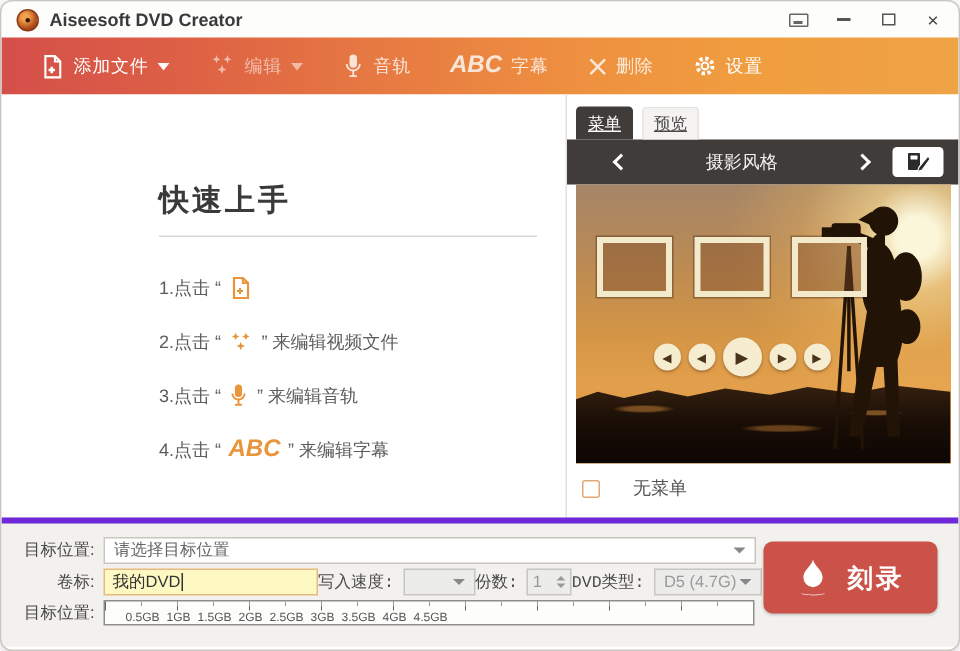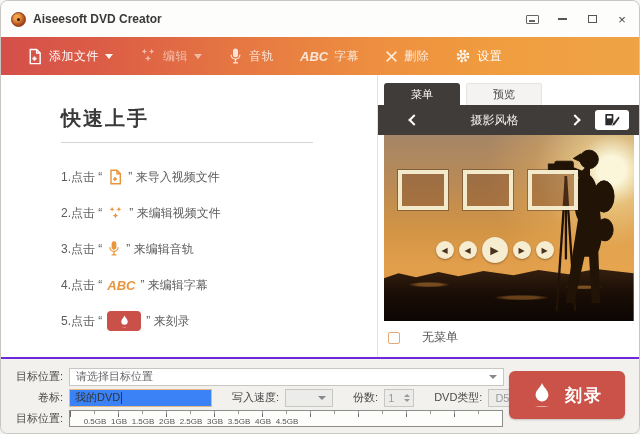--- a/index.html
+++ b/index.html
@@ -3,21 +3,21 @@
 <meta charset="utf-8">
 <style>
   * { margin:0; padding:0; box-sizing:border-box; }
   html,body { background:#fff; font-family:"Liberation Sans","DejaVu Sans",sans-serif; }
   .window{
     position:relative; width:640px; height:434px; background:#fff;
     border:1px solid #c9c6c2; border-radius:8px; overflow:hidden;
     box-shadow:0 1px 6px rgba(0,0,0,.18);
   }
   
-  .titlebar{ height:36px; display:flex; align-items:center; padding:0 10px; background:#fdfdfc; }
+  .titlebar{ height:24px; display:flex; align-items:center; padding:0 10px; background:#fdfdfc; }
   .logo{ width:15px; height:15px; border-radius:50%;
     background:radial-gradient(circle at 38% 35%, #f2a24b 0 20%, #b5521f 60%, #6e2c10 100%);
     border:1px solid #8a3c16; margin-right:7px; position:relative; }
   .logo::after{ content:""; position:absolute; left:5px; top:5px; width:3px; height:3px; border-radius:50%; background:#3a1606; }
   .apptitle{ font-size:12px; font-weight:bold; color:#3a3a3a; }
   .wctrls{ margin-left:auto; display:flex; align-items:center; gap:16px; color:#555; }
   .wbtn{ cursor:default; display:flex; align-items:center; justify-content:center; width:14px; height:14px; }
   .ic-feedback{ width:13px; height:9px; border:1.5px solid #666; border-radius:1px; position:relative; }
   .ic-feedback::after{ content:""; position:absolute; left:2px; bottom:1px; width:6px; height:1.5px; background:#666; }
   .ic-min{ width:9px; height:1px; border-bottom:2px solid #555; }
@@ -25,35 +25,35 @@
   .ic-close{ font-size:13px; color:#444; line-height:1; }
   
   .toolbar{ height:38px; display:flex; align-items:center; padding-left:12px;
     background:linear-gradient(90deg,#d44f4a 0%,#dd5f45 18%,#e67842 38%,#ee9040 60%,#f09d3f 78%,#efa345 100%); }
   .titem{ display:flex; align-items:center; gap:6px; padding:0 13px; height:20px; color:#fff; font-size:12px; cursor:pointer; }
   .titem .tlabel{ letter-spacing:.5px; }
   .titem.dim{ opacity:.55; }
   .titem.half{ opacity:.8; }
   .ticon{ display:flex; align-items:center; }
   .caret-dn{ width:0; height:0; border-left:4px solid transparent; border-right:4px solid transparent; border-top:5px solid rgba(255,255,255,.95); }
-  .abc{ font-style:italic; font-weight:bold; font-size:13px; }
+  .abc{ font-style:italic; font-weight:bold; font-size:16px; }
   
   .content{ display:flex; height:282px; background:#fff; }
-  .main{ flex:1; padding:30px 0 0 60px; }
+  .main{ flex:1; padding:30px 0 0 105px;margin-top:27px; }
   .qs-title{ font-size:20px; font-weight:bold; color:#3a3a3a; letter-spacing:2px; }
   .qs-divider{ width:252px; height:1px; background:#d7d5d2; margin-top:10px; }
   .steps{ margin-top:16px; }
   .step{ display:flex; align-items:center; height:36px; font-size:12px; color:#5c5c5c; }
   .step .sic{ margin:0 5px; display:flex; align-items:center; color:#e8953c; }
   .step .abc{ color:#e8953c; }
   .burn-chip{ width:34px; height:20px; border-radius:4px; background:#c9514a; display:flex; align-items:center; justify-content:center; }
   
   .rpanel{ width:262px; border-left:1px solid #e4e2df; }
   .tabs{ display:flex; margin:8px 0 0 6px; height:22px; }
-  .tab{ width:76px; display:flex; align-items:center; justify-content:center; font-size:11px; cursor:pointer; }
+  .tab{ width:38px; display:flex; align-items:center; justify-content:center; font-size:11px; cursor:pointer;text-decoration:underline; }
   .tab.active{ background:#403c39; color:#fff; border-radius:3px 3px 0 0; }
   .tab.inactive{ background:#f4f3f1; color:#4a4a4a; margin-left:6px; border-radius:3px 3px 0 0; border:1px solid #e6e4e1; border-bottom:none; }
   .theme-nav{ height:30px; background:#403c39; display:flex; align-items:center; padding:0 10px; }
   .chev{ width:8px; height:8px; border-left:2px solid #fff; border-bottom:2px solid #fff; cursor:pointer; }
   .chev.left{ transform:rotate(45deg); margin-left:22px; }
   .chev.right{ transform:rotate(-135deg); margin-right:6px; }
   .theme-name{ flex:1; text-align:center; color:#f2f1ef; font-size:12px; }
   .edit-btn{ width:34px; height:20px; background:#fff; border-radius:3px; display:flex; align-items:center; justify-content:center; cursor:pointer; margin-left:10px; }
   
   .pimg{ position:relative; width:250px; height:186px; margin:0 auto; overflow:hidden;
@@ -72,29 +72,29 @@
     background:rgba(125,75,42,.42); box-shadow:0 0 0 1px rgba(40,20,8,.35); }
   .frame.f1{ left:14px; } .frame.f2{ left:79px; } .frame.f3{ left:144px; }
   .pctrls{ position:absolute; left:52px; top:102px; display:flex; align-items:center; gap:5px; }
   .pbtn{ border-radius:50%; background:#f6ecd0; color:#4a3category; color:#4a331d; display:flex; align-items:center; justify-content:center; cursor:pointer; box-shadow:0 1px 2px rgba(60,30,10,.4); }
   .pbtn.sm{ width:18px; height:18px; font-size:8px; }
   .pbtn.lg{ width:26px; height:26px; font-size:11px; }
   .photog{ position:absolute; right:-4px; bottom:6px; }
   .nomenu{ display:flex; align-items:center; gap:22px; margin:8px 0 0 10px; font-size:12px; color:#555; }
   .chk{ width:12px; height:12px; border:1px solid #e3a873; border-radius:2px; background:#fff; cursor:pointer; }
   
-  .bottom{ position:relative; height:86px; background:#f2f1ee; border-top:2px solid #6d28d9; padding-top:7px; }
+  .bottom{ position:relative; height:86px; background:#f2f1ee; border-top:4px solid #6d28d9; padding-top:7px; }
   .brow{ display:flex; align-items:center; height:21px; padding-left:6px; }
   .blabel{ width:56px; text-align:right; margin-right:6px; font-size:11px; color:#4a4a4a; white-space:nowrap; }
-  .blabel.inline{ width:auto; margin-left:20px; }
+  .blabel.inline{ width:auto; margin-left:0;font-family:Liberation Mono, monospace; }
   .dd{ height:18px; background:#fff; border:1px solid #c9c6c2; display:flex; align-items:center; font-size:11px; color:#666; padding:0 6px; cursor:pointer;justify-content:space-between; }
   .dd .caret{ margin-left:auto; width:0; height:0; border-left:4px solid transparent; border-right:4px solid transparent; border-top:4px solid #888; }
   .dd.wide{ width:435px; }
   .dd.disabled{ background:#ececeb; color:#9a9a9a; cursor:default; }
-  .vol-input{ width:143px; height:18px; background:#3b82f6; border:1px solid #e4b984; font-size:11px; color:#333; display:flex; align-items:center; padding:0 5px; }
+  .vol-input{ width:143px; height:18px; background:#fef9c3; border:1px solid #e4b984; font-size:11px; color:#333; display:flex; align-items:center; padding:0 5px; }
   .tcaret{ width:1px; height:12px; background:#333; margin-left:1px; }
   .spin{ width:30px; height:18px; background:#ececeb; border:1px solid #c9c6c2; display:flex; align-items:center; font-size:11px; color:#9a9a9a; padding:0 3px; }
   .spin .arrows{ margin-left:auto; display:flex; flex-direction:column; gap:2px; }
   .spin .up{ width:0;height:0;border-left:3px solid transparent;border-right:3px solid transparent;border-bottom:3px solid #999; }
   .spin .dn{ width:0;height:0;border-left:3px solid transparent;border-right:3px solid transparent;border-top:3px solid #999; }
   .ruler{ position:relative; width:434px; height:17px; background:#fdfdfc; border:1px solid #8f8d8a; }
   .ruler .maj{ position:absolute; top:0; left:0; right:0; height:6px;
     background:repeating-linear-gradient(90deg,#666 0 1px,transparent 1px 48px); }
   .ruler .min{ position:absolute; top:0; left:24px; right:0; height:3px;
     background:repeating-linear-gradient(90deg,#9a9a9a 0 1px,transparent 1px 24px); }
@@ -189,21 +189,20 @@
       <div class="steps">
         <div class="step">
           <span>1.点击 “</span>
           <span class="sic">
             <svg width="16" height="16" viewBox="0 0 24 24" fill="none" stroke="#e8953c" stroke-width="2.2">
                 <path d="M6 2h9l5 5v15H6z"></path>
                 <path d="M15 2v5h5"></path>
                 <path d="M12 18v-6M9 15h6"></path>
               </svg>
           </span>
-          <span>” 来导入视频文件</span>
         </div>
         <div class="step">
           <span>2.点击 “</span>
           <span class="sic">
             <svg width="17" height="15" viewBox="0 0 24 22" fill="#e8953c">
                 <path d="M7 1l1 2.6L10.6 5 8 6 7 8.6 6 6 3.4 5 6 3.6zM17 1l1 2.6L20.6 5 18 6 17 8.6 16 6 13.4 5 16 3.6zM12 10l1.2 3 3 1.2-3 1.2-1.2 3-1.2-3-3-1.2 3-1.2z"></path>
               </svg>
           </span>
           <span>” 来编辑视频文件</span>
         </div>
@@ -215,32 +214,20 @@
                 <path d="M5 10a7 7 0 0 0 14 0"></path>
                 <path d="M12 17v5M8 23h8"></path>
               </svg>
           </span>
           <span>” 来编辑音轨</span>
         </div>
         <div class="step">
           <span>4.点击 “</span>
           <span class="sic abc">ABC</span>
           <span>” 来编辑字幕</span>
-        </div>
-        <div class="step">
-          <span>5.点击 “</span>
-          <span class="sic">
-            <span class="burn-chip">
-              <svg width="11" height="13" viewBox="0 0 24 28" fill="#fff">
-                  <path d="M12 1c1.5 5 7 7.5 7 13a7 7 0 1 1-14 0C5 8.5 10.5 6 12 1z"></path>
-                  <path d="M4 25c2 2 14 2 16 0-3 1.5-13 1.5-16 0z"></path>
-                </svg>
-            </span>
-          </span>
-          <span>” 来刻录</span>
         </div>
       </div>
     </div>
 
     <div class="rpanel">
       <div class="tabs">
         <div class="tab active">菜单</div>
         <div class="tab inactive">预览</div>
       </div>
       <div class="theme-nav">

